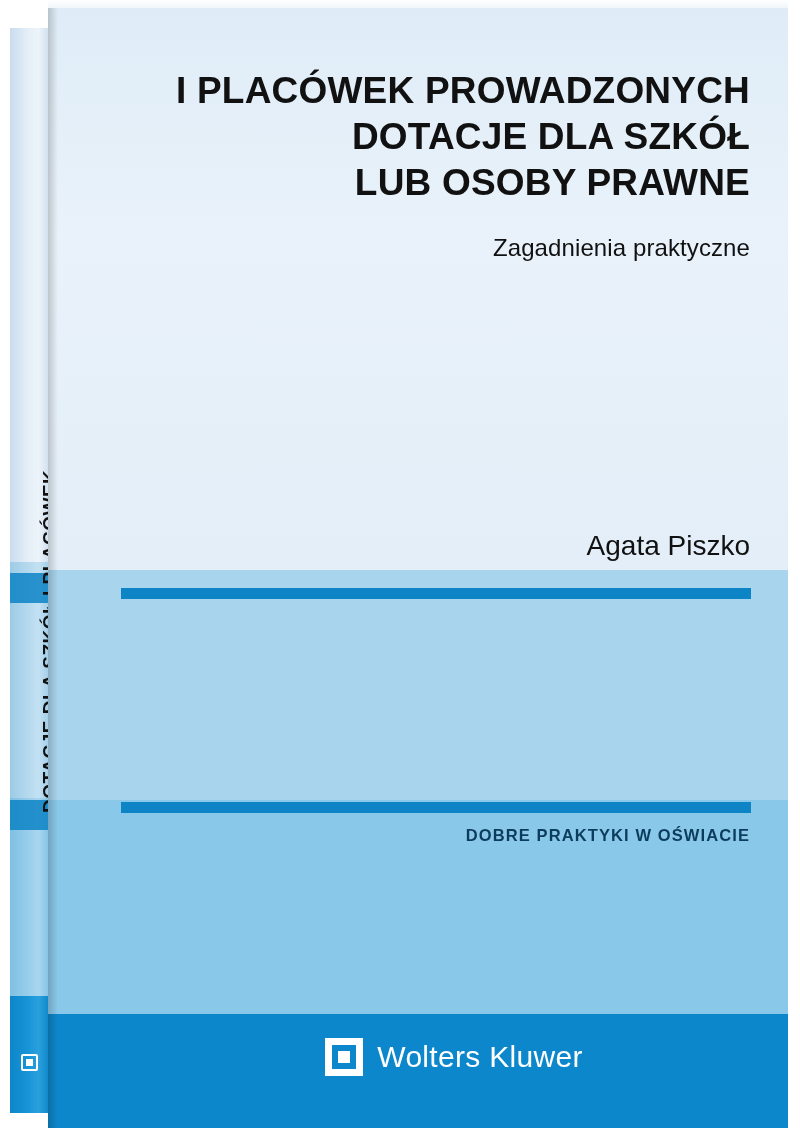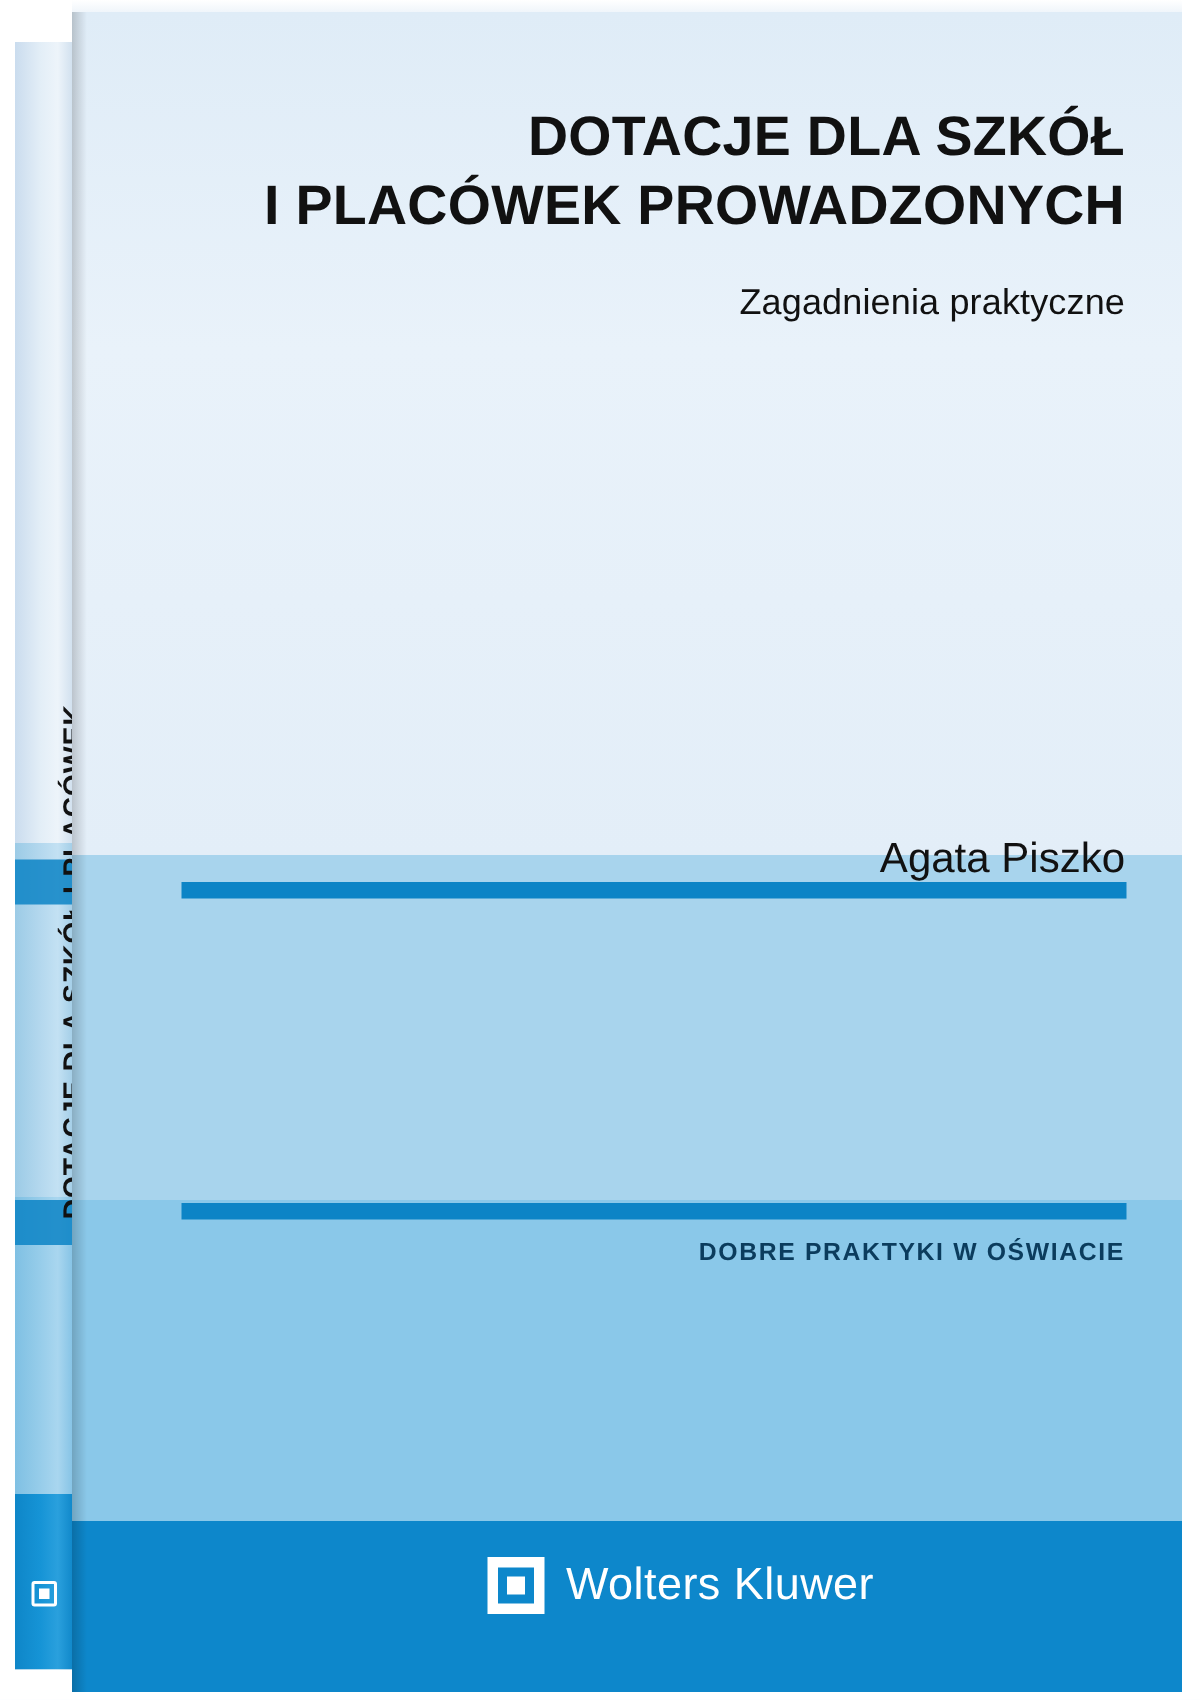--- a/index.html
+++ b/index.html
@@ -159,21 +159,21 @@
   .subtitle {
     margin-top: 28px;
     font-size: 24px;
     font-weight: normal;
     color: #111111;
     letter-spacing: .1px;
   }
   .author {
     position: absolute;
     right: 38px;
-    top: 548px;
+    top: 522px;
     font-size: 28px;
     color: #111111;
   }
   .series {
     position: absolute;
     right: 38px;
     top: 818px;
     font-size: 16.5px;
     font-weight: bold;
     letter-spacing: 1.1px;
@@ -255,22 +255,23 @@
   <div class="cover">
     <div class="band-1"></div>
     <div class="band-2"></div>
     <div class="band-3"></div>
     <div class="band-4"></div>
 
     <div class="rule-1"></div>
     <div class="rule-2"></div>
 
     <div class="title-block">
+      <div class="title-line">I PLACÓWEK PROWADZONYCH</div>
       <div class="title-line">DOTACJE DLA SZKÓŁ</div>
-      <div class="title-line">I PLACÓWEK PROWADZONYCH</div>
+      <div class="title-line">LUB OSOBY PRAWNE</div>
       <div class="subtitle">Zagadnienia praktyczne</div>
     </div>
 
     <div class="author">Agata Piszko</div>
     <div class="series">DOBRE PRAKTYKI W OŚWIACIE</div>
 
     <div class="publisher">
       <div class="pub-mark"></div>
       <div class="pub-name">Wolters Kluwer</div>
     </div>

